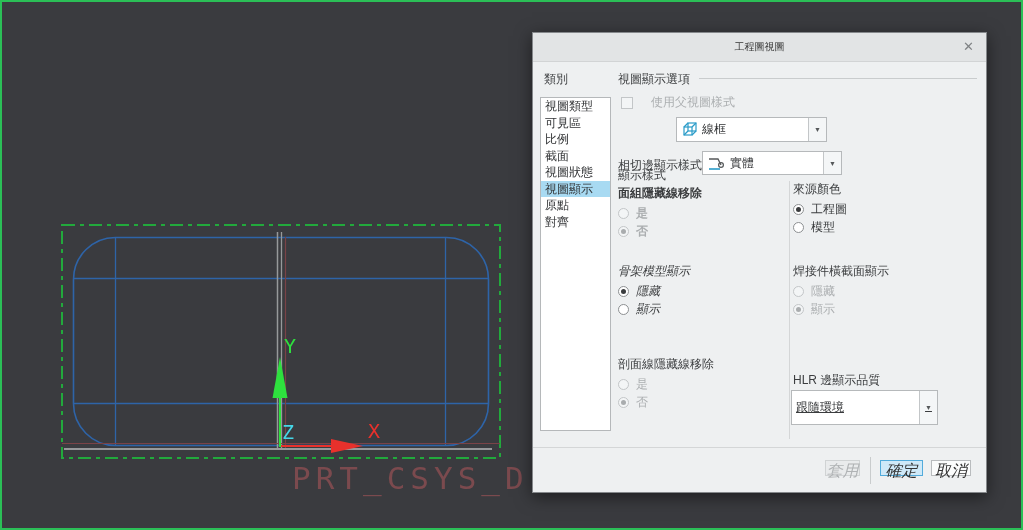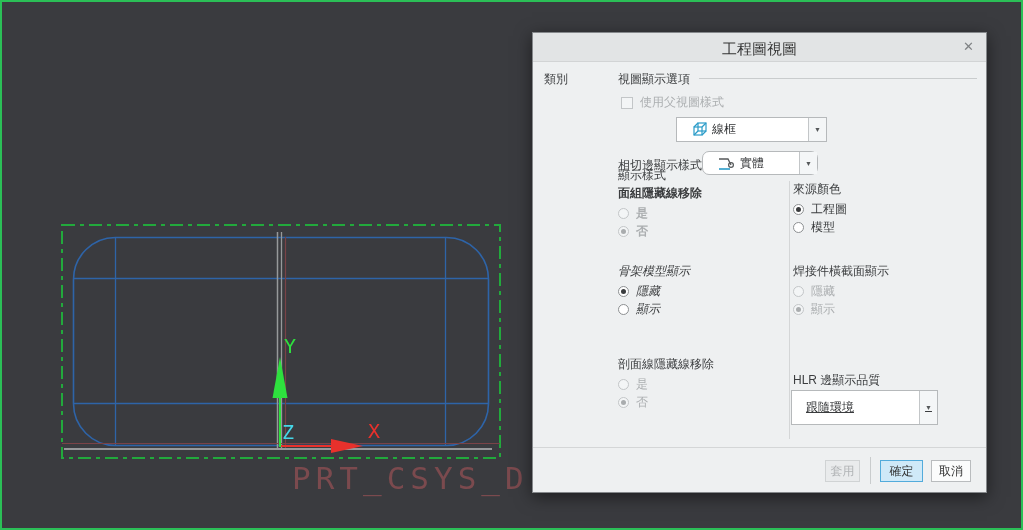--- a/index.html
+++ b/index.html
@@ -8,59 +8,59 @@
          font-family:"Liberation Sans","DejaVu Sans",sans-serif;}
   .cad{position:absolute;left:-2px;top:-2px;}
   .cad text{font-family:"DejaVu Sans Mono","Liberation Mono",monospace;}
 
   
   .dialog{position:absolute;left:530px;top:30px;width:455px;height:461px;
           background:#eef0f1;border:1px solid #85888b;box-sizing:border-box;
           box-shadow:0 4px 16px rgba(0,0,0,.5);font-size:12px;color:#3b3d3f;}
   .titlebar{position:absolute;left:0;top:0;right:0;height:28px;background:#e2e4e5;
             border-bottom:1px solid #d2d4d5;}
-  .title{position:absolute;left:0;right:0;top:7px;text-align:center;font-size:15px;color:#333;}
+  .title{position:absolute;left:0;right:0;top:7px;text-align:center;font-size:10px;color:#333;}
   .close{position:absolute;right:12px;top:6px;font-size:13px;color:#7f8284;cursor:default;font-weight:bold;}
 
   .cat-label{position:absolute;left:11px;top:38px;}
   .listbox{position:absolute;left:7px;top:64px;width:71px;height:334px;background:#fff;
            border:1px solid #b5b8ba;box-sizing:border-box;overflow:hidden;}
   .li{height:16.5px;line-height:16.5px;padding-left:4px;white-space:nowrap;color:#2f3133;}
   .li.sel{background:#a8daf2;}
 
   .sec-title{position:absolute;left:85px;top:38px;}
   .sec-line{position:absolute;left:166px;right:9px;top:45px;height:1px;background:#c9cccd;}
 
   .lbl{position:absolute;white-space:nowrap;}
   .dis{color:#abaeb0;}
 
-  .cbrow{position:absolute;left:88px;top:61px;display:flex;align-items:center;gap:7px;}
+  .cbrow{position:absolute;left:88px;top:61px;display:flex;align-items:center;gap:18px;}
   .cb{width:12px;height:12px;background:#f3f5f6;border:1px solid #c3c6c8;box-sizing:border-box;}
 
   .combo{position:absolute;display:flex;background:#fff;border:1px solid #b6b9bb;
          box-sizing:border-box;align-items:center;}
-  .combo-main{flex:1;display:flex;align-items:center;gap:3px;padding-left:14px;height:100%;overflow:hidden;white-space:nowrap;color:#2f3133;}
+  .combo-main{flex:1;display:flex;align-items:center;gap:3px;padding-left:4px;height:100%;overflow:hidden;white-space:nowrap;color:#2f3133;}
   .combo-btn{width:17px;align-self:stretch;border-left:1px solid #c3c6c8;display:flex;
              align-items:center;justify-content:center;font-size:7px;color:#55585a;background:#f4f6f7;}
 
   .group{position:absolute;}
   .grp-label{height:14px;margin-bottom:7px;white-space:nowrap;}
   .radio-row{display:flex;align-items:center;gap:7px;height:15px;margin-bottom:3px;white-space:nowrap;}
   .radio{width:11px;height:11px;border-radius:50%;border:1px solid #8d9092;background:#fff;
          box-sizing:border-box;position:relative;flex:none;}
   .radio.checked::after{content:"";position:absolute;left:2px;top:2px;width:5px;height:5px;
          border-radius:50%;background:#3a3c3e;}
   .radio.rdis{border-color:#c3c6c8;background:#f3f5f6;}
   .radio.rdis.checked::after{background:#a9acae;}
 
   .vdiv{position:absolute;left:256px;top:148px;width:1px;height:258px;background:#d4d6d7;}
   .fsep{position:absolute;left:0;right:0;top:414px;height:1px;background:#d4d6d7;}
 
-  .btn{position:absolute;top:427px;height:22px;box-sizing:border-box;font-size:12px;
-       text-align:center;line-height:20px;background:#fbfcfc;border:1px solid #b9bcbe;color:#333;}
+  .btn{position:absolute;top:427px;height:16px;box-sizing:border-box;font-size:16px;
+       text-align:center;line-height:20px;background:#fbfcfc;border:1px solid #b9bcbe;color:#333;font-style:italic;}
   .btn.disabled{background:#e9ebec;border-color:#d0d3d4;color:#b0b3b5;}
   .btn.primary{background:#cfe9f8;border-color:#52abdb;}
   .btn-div{position:absolute;left:337px;top:424px;width:1px;height:27px;background:#c9cccd;}
 </style>
 </head>
 <body>
 
 <div class="stage">
 
   <svg class="cad" width="1023" height="530" viewBox="0 0 1023 530">
@@ -95,20 +95,30 @@
     <text x="292" y="489" font-size="31" letter-spacing="5" fill="#7b4a4e">PRT_CSYS_D</text>
   </svg>
 
   <div class="dialog">
     <div class="titlebar">
       <span class="title">工程圖視圖</span>
       <span class="close">✕</span>
     </div>
 
     <div class="cat-label">類別</div>
+    <div class="listbox">
+      <div class="li">視圖類型</div>
+      <div class="li">可見區</div>
+      <div class="li">比例</div>
+      <div class="li">截面</div>
+      <div class="li">視圖狀態</div>
+      <div class="li sel">視圖顯示</div>
+      <div class="li">原點</div>
+      <div class="li">對齊</div>
+    </div>
 
     <div class="sec-title">視圖顯示選項</div>
     <div class="sec-line"></div>
 
     <div class="cbrow">
       <span class="cb"></span>
       <span class="dis">使用父視圖樣式</span>
     </div>
 
     <div class="lbl" style="left:85px;top:90px;margin-top:44px;">顯示樣式</div>
@@ -123,21 +133,21 @@
             <line x1="3" y1="14" x2="7" y2="10"></line>
             <line x1="11" y1="14" x2="15" y2="10"></line>
           </g>
         </svg>
         <span>線框</span>
       </div>
       <div class="combo-btn">▼</div>
     </div>
 
     <div class="lbl" style="left:85px;top:124px;font-family:Liberation Serif, serif;">相切邊顯示樣式</div>
-    <div class="combo" style="left:169px;top:118px;width:116px;height:24px;border-radius:7px;">
+    <div class="combo" style="left:169px;top:118px;width:140px;height:24px;">
       <div class="combo-main">
         <svg width="20" height="18" viewBox="0 0 20 18">
           <path d="M2,5 L11,5 L14,11" fill="none" stroke="#55585a" stroke-width="1.3"></path>
           <circle cx="14" cy="11" r="2.4" fill="none" stroke="#55585a" stroke-width="1.2"></circle>
           <line x1="2" y1="15" x2="13" y2="15" stroke="#2a9cc9" stroke-width="1.6"></line>
         </svg>
         <span>實體</span>
       </div>
       <div class="combo-btn">▼</div>
     </div>

